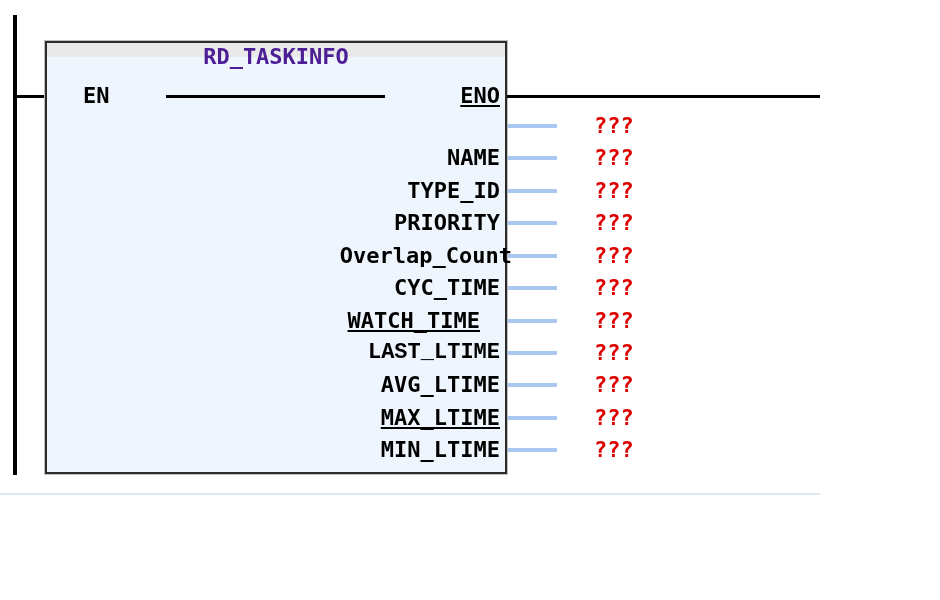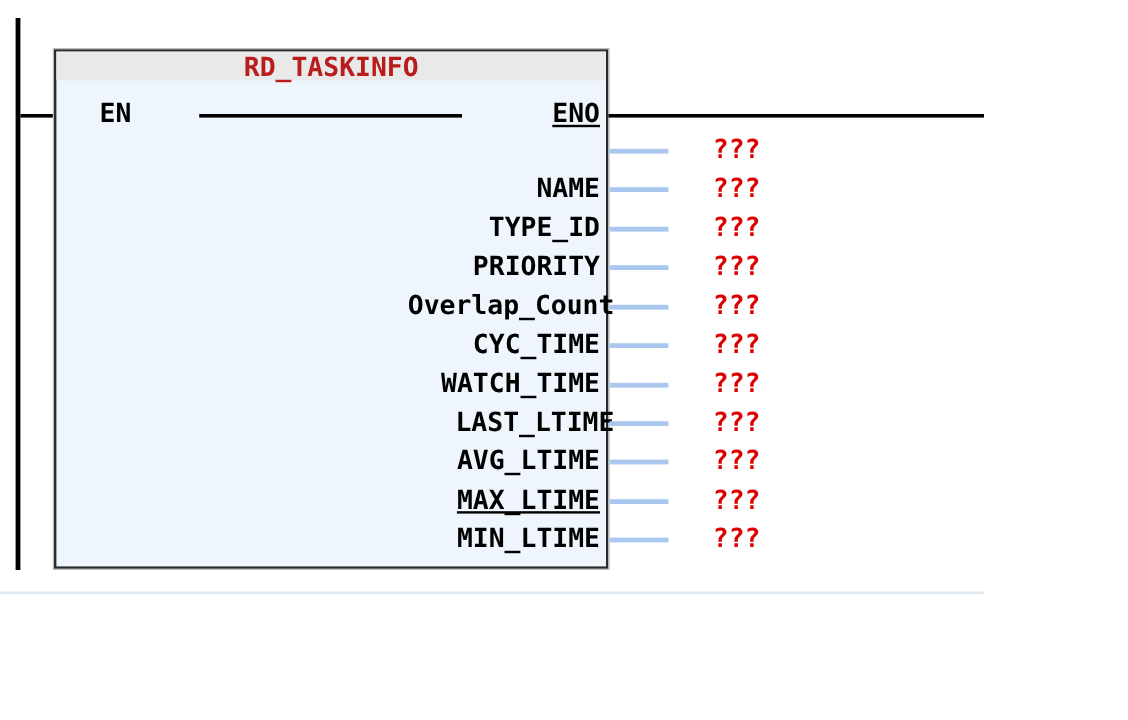--- a/index.html
+++ b/index.html
@@ -41,25 +41,25 @@
   .eno-wire{left:507px;top:95px;width:313px;}
   .fb{
     position:absolute;
     left:45px;top:41px;width:462px;height:433px;
     box-sizing:border-box;
     border:2px solid var(--c-border);
     outline:1px solid #bdbdbd;
     background:var(--c-body);
   }
   .fb-title{
-    height:24px;
+    height:14px;
     background:var(--c-titlebar);
     text-align:center;
     font:bold 22px/28px "DejaVu Sans Mono", monospace;
-    color:#b91c1c;
+    color:#4c1d95;
   }
   .pin-label{ text-align:right; }
   .pin-en{left:51px;top:82px;}
   .pin-eno{right:440px;top:82px;text-decoration:underline;}
   .owire{
     position:absolute;height:4px;
     background:var(--c-owire);
     left:508px;width:49px;
   }
   .oval{
@@ -103,24 +103,24 @@
       <div class="txt oval" style="left: 562px; top: 177px;">???</div>
       <div class="txt pin-label" style="right: 440px; top: 209px;">PRIORITY</div>
       <div class="owire" style="top: 221px;"></div>
       <div class="txt oval" style="left: 562px; top: 209px;">???</div>
       <div class="txt pin-label" style="right: 428px; top: 242px;">Overlap_Count</div>
       <div class="owire" style="top: 254px;"></div>
       <div class="txt oval" style="left: 562px; top: 242px;">???</div>
       <div class="txt pin-label" style="right: 440px; top: 274px; text-align: center;">CYC_TIME</div>
       <div class="owire" style="top: 286px;"></div>
       <div class="txt oval" style="left: 562px; top: 274px;">???</div>
-      <div class="txt pin-label" style="right: 440px; top: 307px;">WATCH_TIME</div>
+      <div class="txt pin-label" style="right: 460px; top: 307px; text-decoration: underline;">WATCH_TIME</div>
       <div class="owire" style="top: 319px;"></div>
       <div class="txt oval" style="left: 562px; top: 307px;">???</div>
-      <div class="txt pin-label" style="right: 428px; top: 339px;">LAST_LTIME</div>
+      <div class="txt pin-label" style="right: 440px; top: 339px; font-family: Liberation Mono, monospace;">LAST_LTIME</div>
       <div class="owire" style="top: 351px;"></div>
       <div class="txt oval" style="left: 562px; top: 339px;">???</div>
       <div class="txt pin-label" style="right: 440px; top: 371px;">AVG_LTIME</div>
       <div class="owire" style="top: 383px;"></div>
       <div class="txt oval" style="left: 562px; top: 371px;">???</div>
       <div class="txt pin-label" style="right: 440px; top: 404px; text-decoration: underline;">MAX_LTIME</div>
       <div class="owire" style="top: 416px;"></div>
       <div class="txt oval" style="left: 562px; top: 404px;">???</div>
       <div class="txt pin-label" style="right: 440px; top: 436px;">MIN_LTIME</div>
       <div class="owire" style="top: 448px;"></div>

